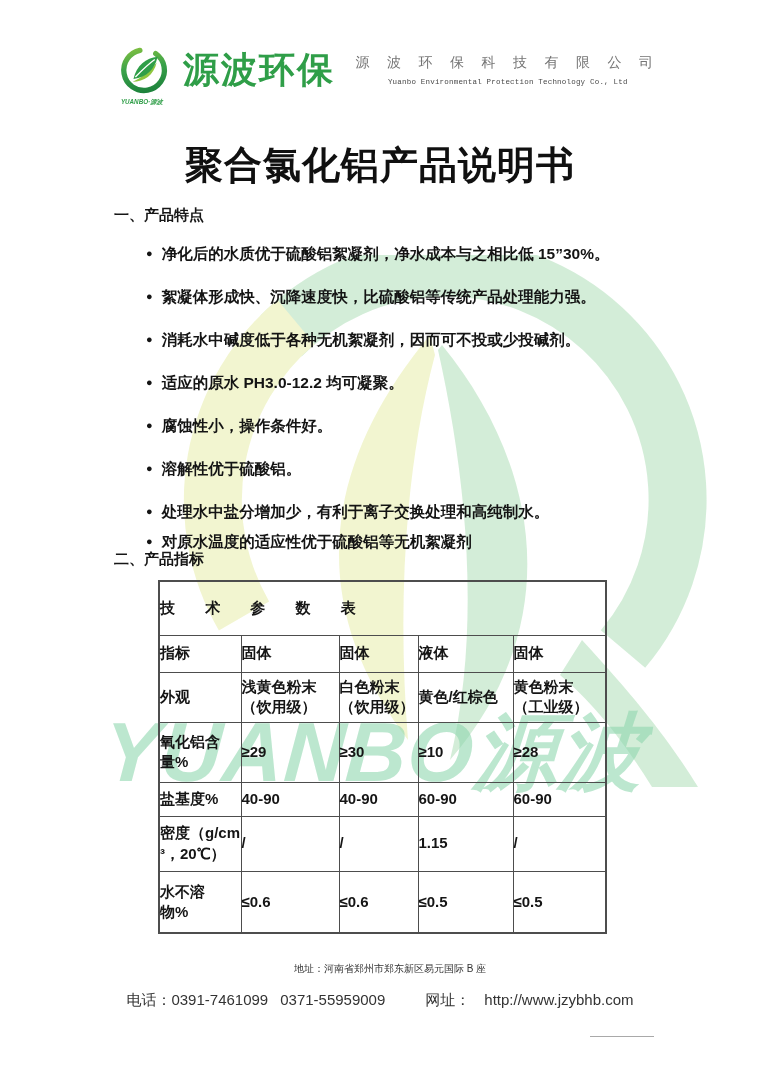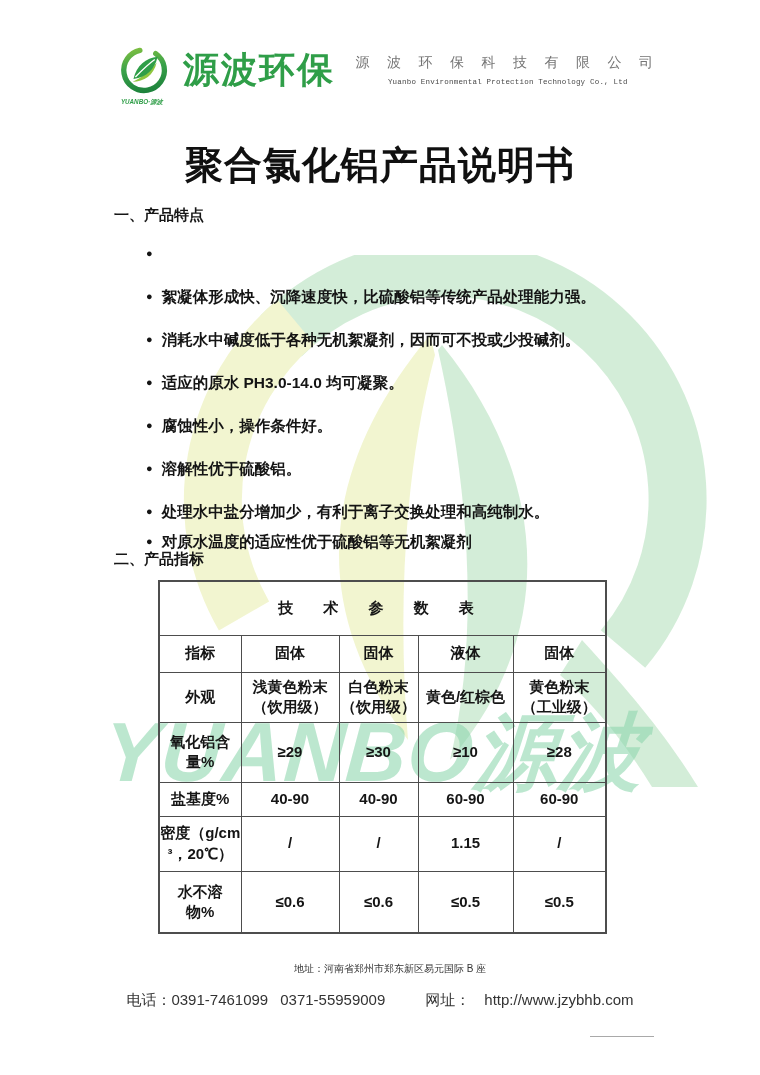--- a/index.html
+++ b/index.html
@@ -32,21 +32,21 @@
 
   .features { position:absolute; top:243px; left:146px; right:55px; list-style:none; }
   .features li { display:flex; gap:9px; margin-bottom:22px; font-size:15.5px; font-weight:bold;
                  color:#141414; line-height:21px; white-space:nowrap; }
   .features li:nth-child(7) { margin-bottom:9px; }
   .bullet { font-size:11px; line-height:21px; }
 
   
   .spec-table { position:absolute; top:580px; left:158px; width:447px; border-collapse:collapse;
                 background:transparent; table-layout:fixed; }
-  .spec-table td { border:1px solid #4d4d4d; text-align:center; vertical-align:middle;
+  .spec-table td { border:1px solid #4d4d4d; text-align:left; vertical-align:middle;
                    font-size:15px; font-weight:bold; color:#151515; white-space:pre-line; line-height:1.35; }
   .spec-table { border:2px solid #4d4d4d; }
   .t-title { height:54px; font-size:27px; font-weight:bold; color:#2cb04a; letter-spacing:13px; }
   .t-head td { height:37px; }
   .r-appearance td { height:50px; }
   .r-alumina td { height:60px; }
   .r-basicity td { height:34px; }
   .r-density td { height:55px; }
   .r-insoluble td { height:62px; }
 
@@ -105,32 +105,33 @@
         <div class="company-en">Yuanbo Environmental Protection Technology Co., Ltd</div>
       </div>
     </div>
 
     <h1 class="doc-title">聚合氯化铝产品说明书</h1>
 
     <div class="sec-head sec-1">一、产品特点</div>
     <ul class="features">
       <li>
         <span class="bullet">●</span>
+        <span>净化后的水质优于硫酸铝絮凝剂，净水成本与之相比低 15”30%。</span>
       </li>
       <li>
         <span class="bullet">●</span>
         <span>絮凝体形成快、沉降速度快，比硫酸铝等传统产品处理能力强。</span>
       </li>
       <li>
         <span class="bullet">●</span>
         <span>消耗水中碱度低于各种无机絮凝剂，因而可不投或少投碱剂。</span>
       </li>
       <li>
         <span class="bullet">●</span>
-        <span>适应的原水 PH3.0-14.0 均可凝聚。</span>
+        <span>适应的原水 PH3.0-12.2 均可凝聚。</span>
       </li>
       <li>
         <span class="bullet">●</span>
         <span>腐蚀性小，操作条件好。</span>
       </li>
       <li>
         <span class="bullet">●</span>
         <span>溶解性优于硫酸铝。</span>
       </li>
       <li>

